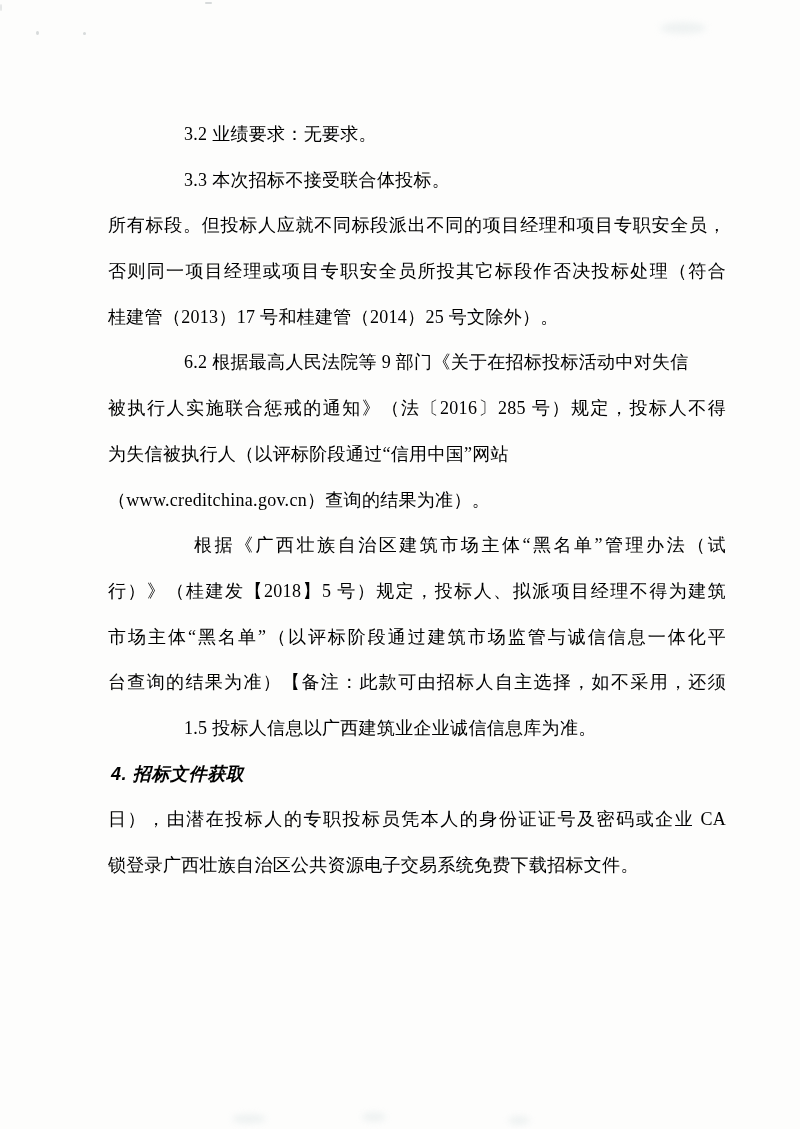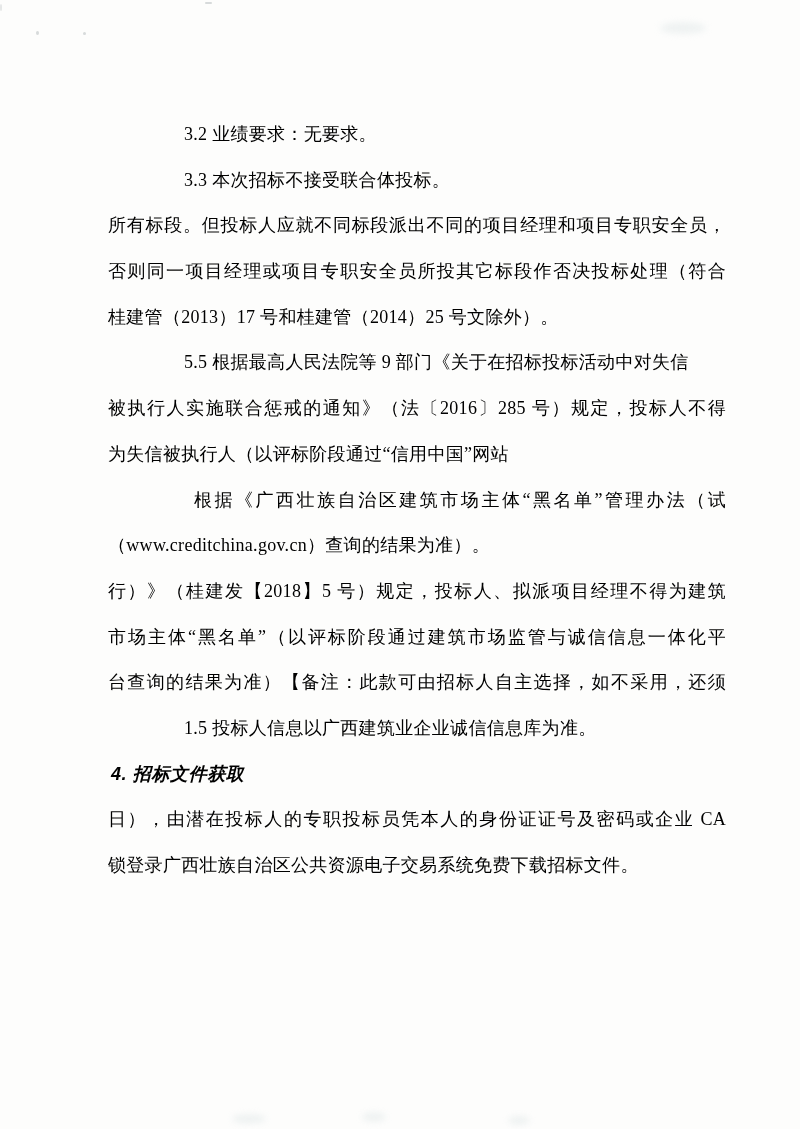--- a/index.html
+++ b/index.html
@@ -72,25 +72,25 @@
   <div class="smudge" style="left:232px; top:1114px; width:34px; height:10px;"></div>
   <div class="smudge" style="left:362px; top:1112px; width:24px; height:10px;"></div>
   <div class="smudge" style="left:508px; top:1116px; width:22px; height:9px;"></div>
 
   <div class="text-block">
     <div class="line ind">3.2 业绩要求：无要求。</div>
     <div class="line ind">3.3 本次招标不接受联合体投标。</div>
     <div class="line fill">所有标段。但投标人应就不同标段派出不同的项目经理和项目专职安全员，</div>
     <div class="line fill">否则同一项目经理或项目专职安全员所投其它标段作否决投标处理（符合</div>
     <div class="line">桂建管（2013）17 号和桂建管（2014）25 号文除外）。</div>
-    <div class="line ind">5.5 根据最高人民法院等 9 部门《关于在招标投标活动中对失信</div>
+    <div class="line ind">6.2 根据最高人民法院等 9 部门《关于在招标投标活动中对失信</div>
     <div class="line fill">被执行人实施联合惩戒的通知》（法〔2016〕285 号）规定，投标人不得</div>
     <div class="line">为失信被执行人（以评标阶段通过“信用中国”网站</div>
+    <div class="line">（www.creditchina.gov.cn）查询的结果为准）。</div>
     <div class="line ind2 fill">根据《广西壮族自治区建筑市场主体“黑名单”管理办法（试</div>
-    <div class="line">（www.creditchina.gov.cn）查询的结果为准）。</div>
     <div class="line fill">行）》（桂建发【2018】5 号）规定，投标人、拟派项目经理不得为建筑</div>
     <div class="line fill">市场主体“黑名单”（以评标阶段通过建筑市场监管与诚信信息一体化平</div>
     <div class="line fill">台查询的结果为准）【备注：此款可由招标人自主选择，如不采用，还须</div>
     <div class="line ind">1.5 投标人信息以广西建筑业企业诚信信息库为准。</div>
     <div class="line heading">4. 招标文件获取</div>
     <div class="line fill">日），由潜在投标人的专职投标员凭本人的身份证证号及密码或企业 CA</div>
     <div class="line">锁登录广西壮族自治区公共资源电子交易系统免费下载招标文件。</div>
   </div>
 
 </div>

